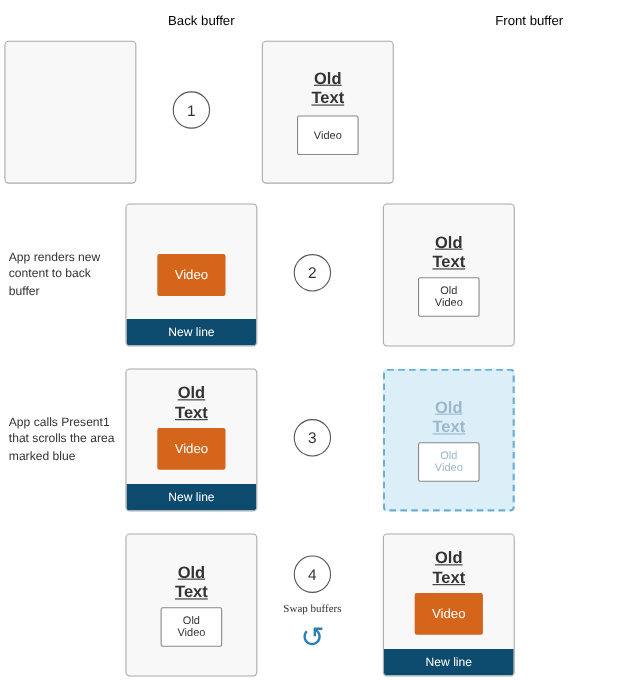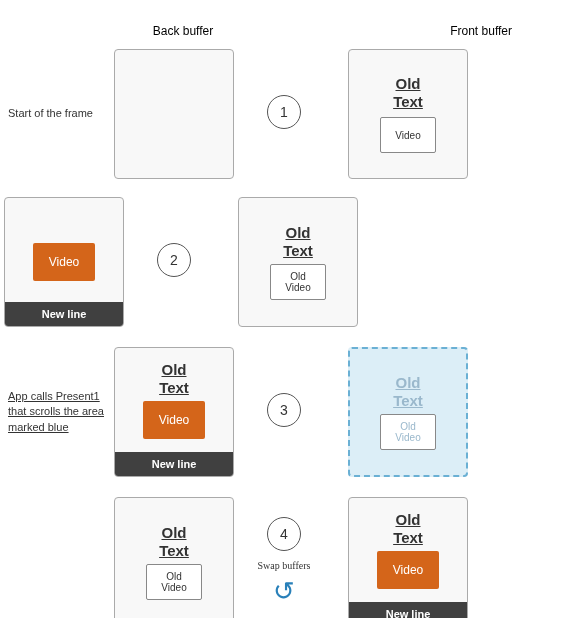--- a/index.html
+++ b/index.html
@@ -104,27 +104,26 @@
       justify-content: center;
       border-radius: 2px;
     }
 
     .newline-bar {
       position: absolute;
       bottom: 0;
       left: 0;
       right: 0;
       height: 24px;
-      background: #404040;
+      background: #0c4a6e;
       display: flex;
       align-items: center;
       justify-content: center;
       color: #fff;
       font-size: 11px;
-      font-weight: bold;
     }
 
     .old-text-label {
       font-size: 15px;
       font-weight: bold;
       color: #333;
       text-align: center;
       line-height: 1.2;
       text-decoration: underline;
     }
@@ -143,31 +142,30 @@
       margin-bottom: 4px;
     }
 
     .spacer-col {
       width: 14px;
     }
   </style>
 </head>
 <body>
 
-<div style="display:flex; padding: 24px 0 2px 0;">
+<div style="display:flex; padding: 12px 0 2px 0;">
   <div style="width:118px;"></div>
   <div style="width:130px; text-align:center;">Back buffer</div>
   <div style="width:40px;"></div>
   <div style="width:80px;"></div>
   <div style="width:14px;"></div>
   <div style="width:130px; text-align:right;">Front buffer</div>
 </div>
 
 <div class="row">
-  <div class="row-label">Start of the frame</div>
 
   <div class="buffer-box">
     
   </div>
 
   <div class="step-with-label">
     <div class="step-circle">1</div>
   </div>
 
   <div class="spacer-col"></div>
@@ -175,20 +173,21 @@
   <div class="front-area">
     <div class="old-text-label">Old<br>Text</div>
     <div style="height:6px;"></div>
     <div class="small-video-box">
       <span>Video</span>
     </div>
   </div>
 </div>
 
 <div class="row">
+  <div class="row-label">App renders new content to back buffer</div>
 
   <div class="buffer-box">
     <div class="video-box">Video</div>
     <div class="newline-bar">New line</div>
   </div>
 
   <div class="step-with-label">
     <div class="step-circle">2</div>
   </div>
 
@@ -198,21 +197,21 @@
     <div class="old-text-label">Old<br>Text</div>
     <div style="height:4px;"></div>
     <div class="small-video-box">
       <span style="font-size:10px;">Old</span>
       <span style="font-size:10px;">Video</span>
     </div>
   </div>
 </div>
 
 <div class="row" style="height:152px;">
-  <div class="row-label" style="font-size:11px;text-decoration:underline;">App calls Present1 that scrolls the area marked blue</div>
+  <div class="row-label" style="font-size:11px;">App calls Present1 that scrolls the area marked blue</div>
 
   <div class="buffer-box">
     <div style="display:flex;flex-direction:column;align-items:center;justify-content:center;width:100%;height:100%;padding-bottom:24px;">
       <div class="old-text-label">Old<br>Text</div>
       <div style="height:4px;"></div>
       <div class="video-box">Video</div>
     </div>
     <div class="newline-bar">New line</div>
   </div>
 

